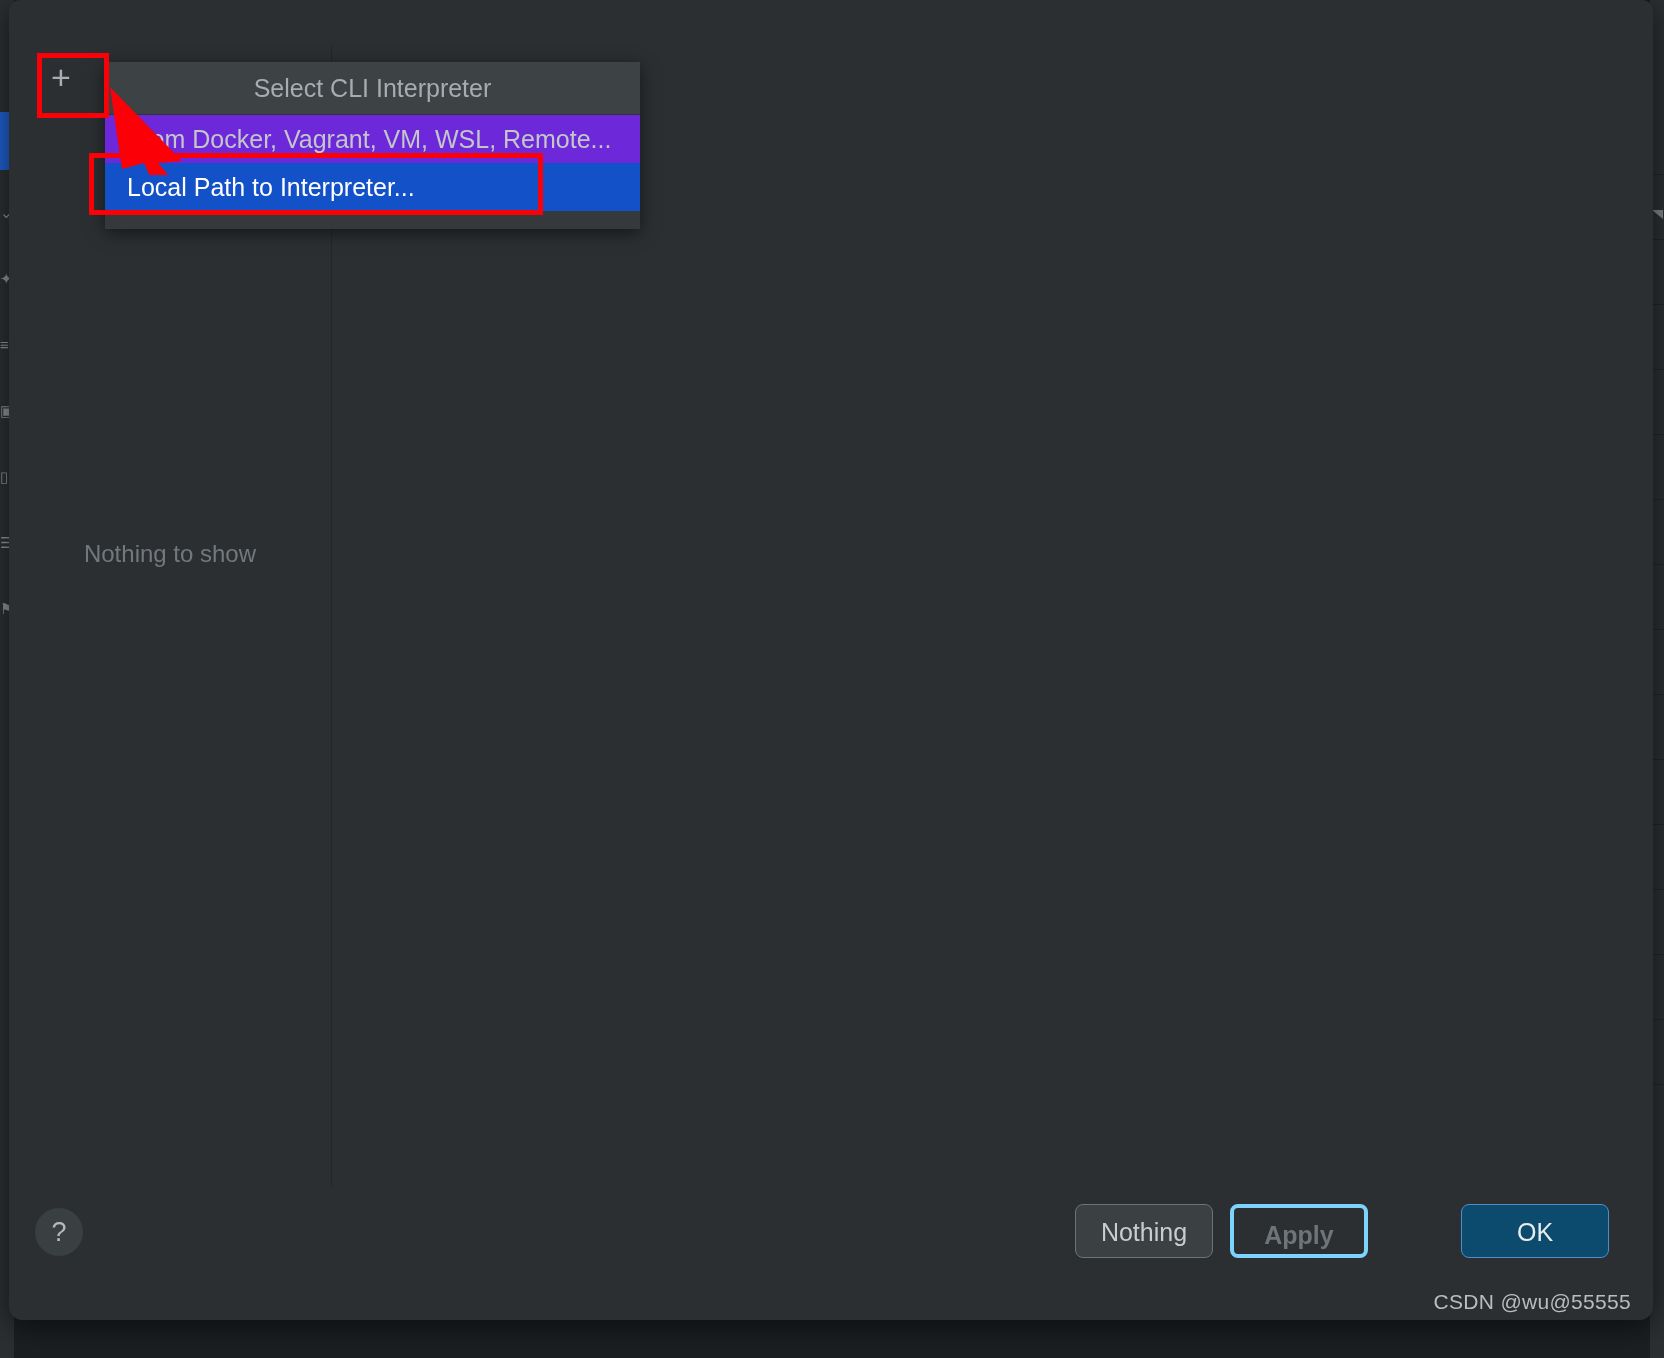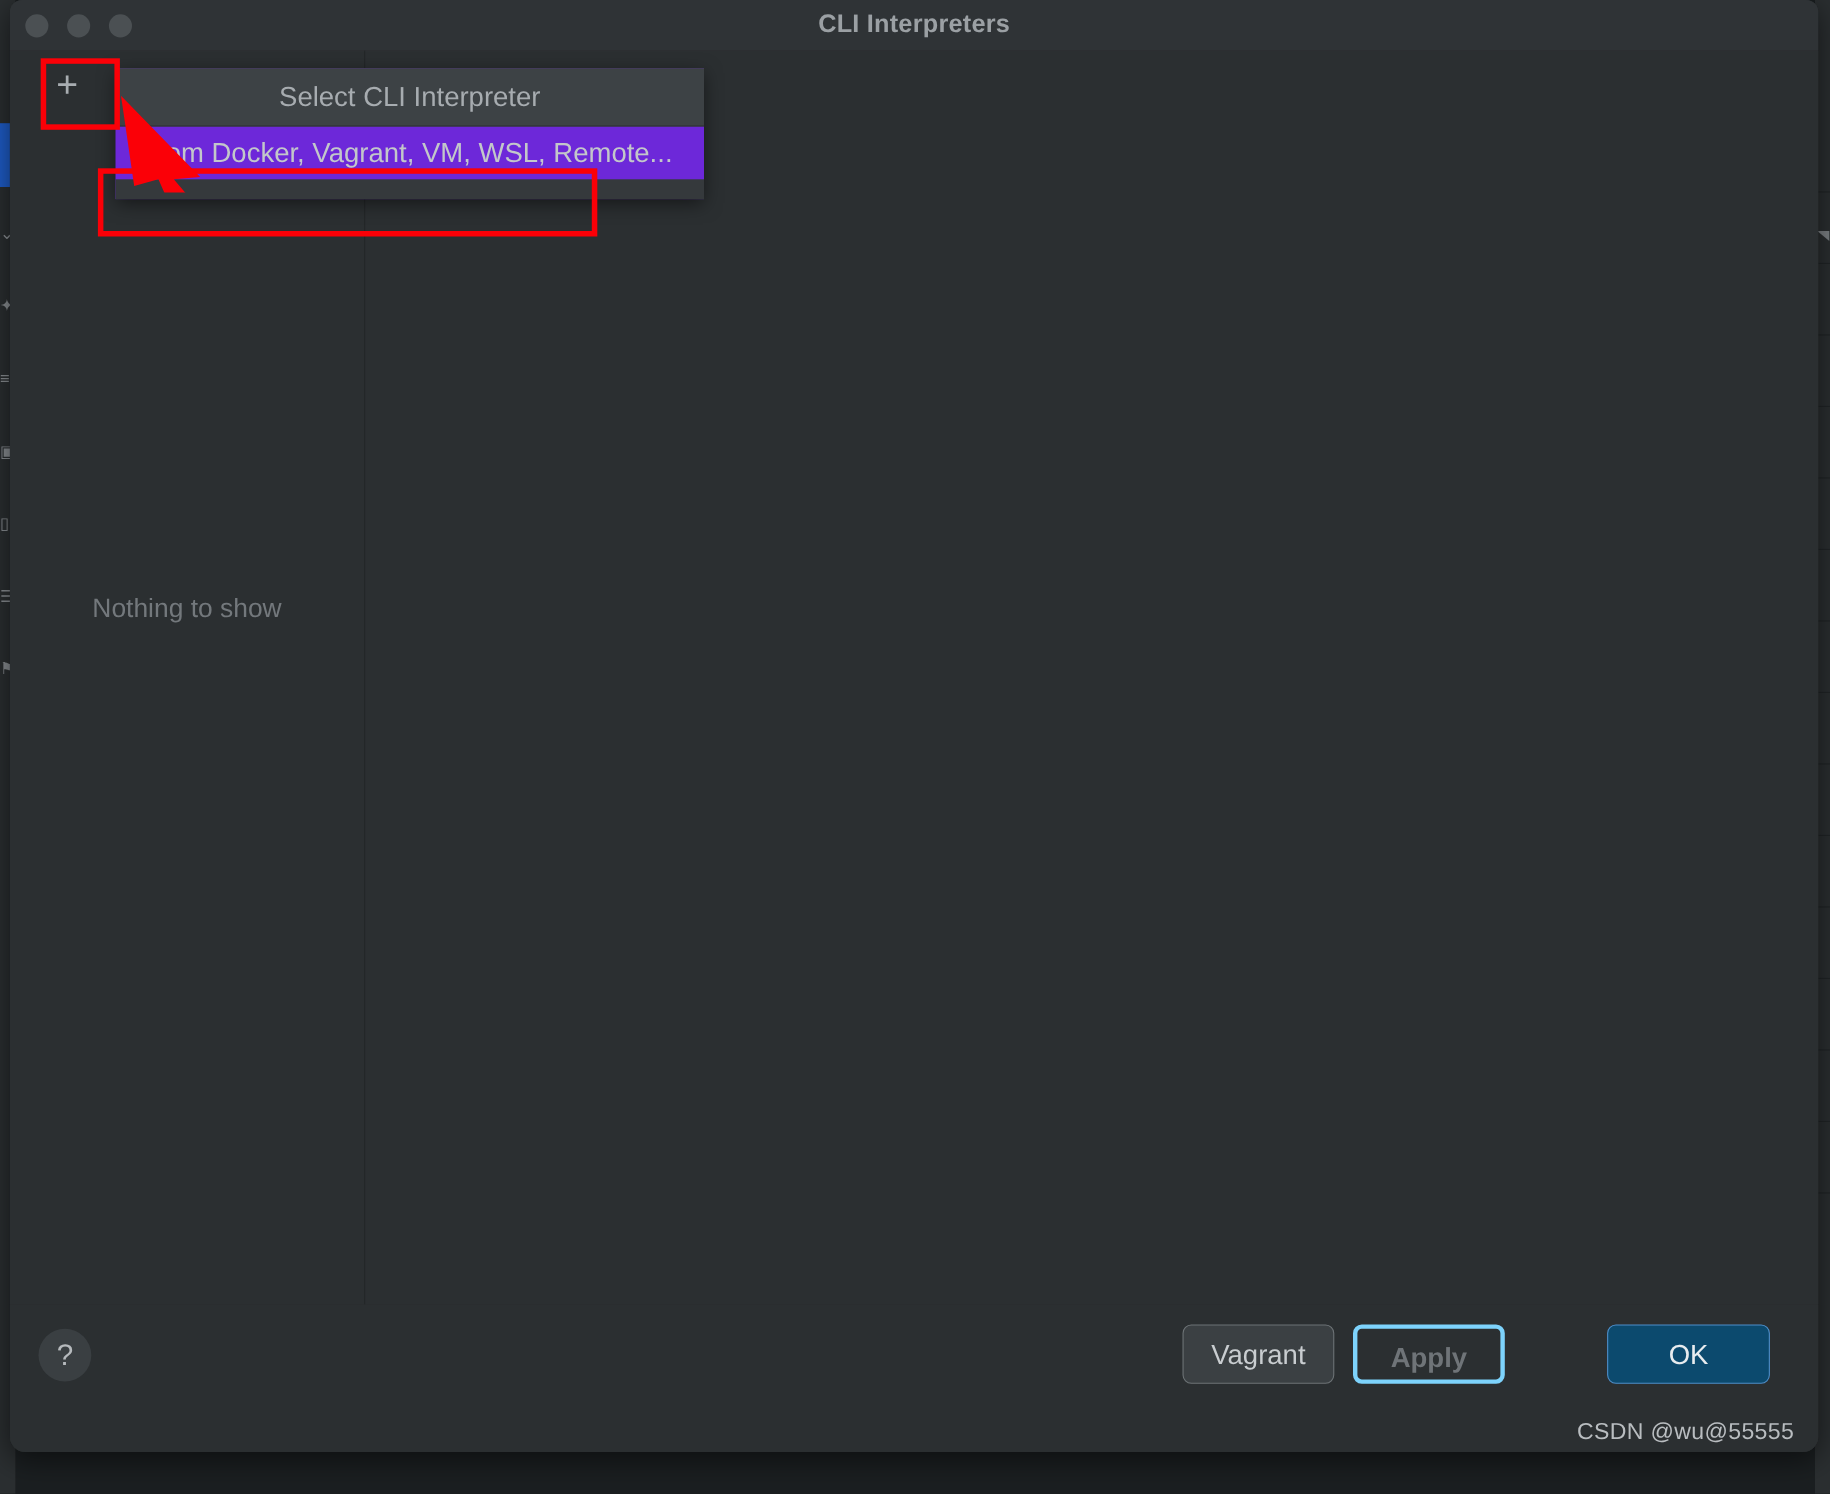--- a/index.html
+++ b/index.html
@@ -298,51 +298,46 @@
         <i></i>
         <i></i>
         <i></i>
         <i></i>
     </div>
     <div class="bg-right-tri"></div>
   </div>
 
   <div id="dialog">
 
-    <div id="titlebar">
-      <div class="traffic t1"></div>
-      <div class="traffic t2"></div>
-      <div class="traffic t3"></div>
-      <div id="win-title">CLI Interpreters</div>
-    </div>
 
     <div id="content">
 
       <div id="left-pane">
         <div id="toolbar">
           <div id="add-btn">+</div>
         </div>
         <div id="empty-text">Nothing to show</div>
       </div>
 
       <div id="right-pane"></div>
 
     </div>
 
     <div id="footer">
       <div id="help-btn">?</div>
-      <div class="dlg-btn" id="btn-cancel">Vagrant</div>
+      <div class="dlg-btn" id="btn-cancel">Nothing</div>
       <div class="dlg-btn" id="btn-apply">Apply</div>
       <div class="dlg-btn" id="btn-ok">OK</div>
       <div id="watermark">CSDN @wu@55555</div>
     </div>
 
     <div id="popup">
       <div id="popup-header">Select CLI Interpreter</div>
       <div class="popup-item">From Docker, Vagrant, VM, WSL, Remote...</div>
+      <div class="popup-item selected">Local Path to Interpreter...</div>
       <div id="popup-bottom-pad"></div>
     </div>
 
     <div class="anno-box" id="anno-plus"></div>
     <div class="anno-box" id="anno-item"></div>
 
     <svg id="anno-arrow" viewBox="0 0 130 90">
       <polygon points="6,2 78,76 54,78 66,92 48,96 40,78 18,84" fill="#fb0007"></polygon>
     </svg>
 

